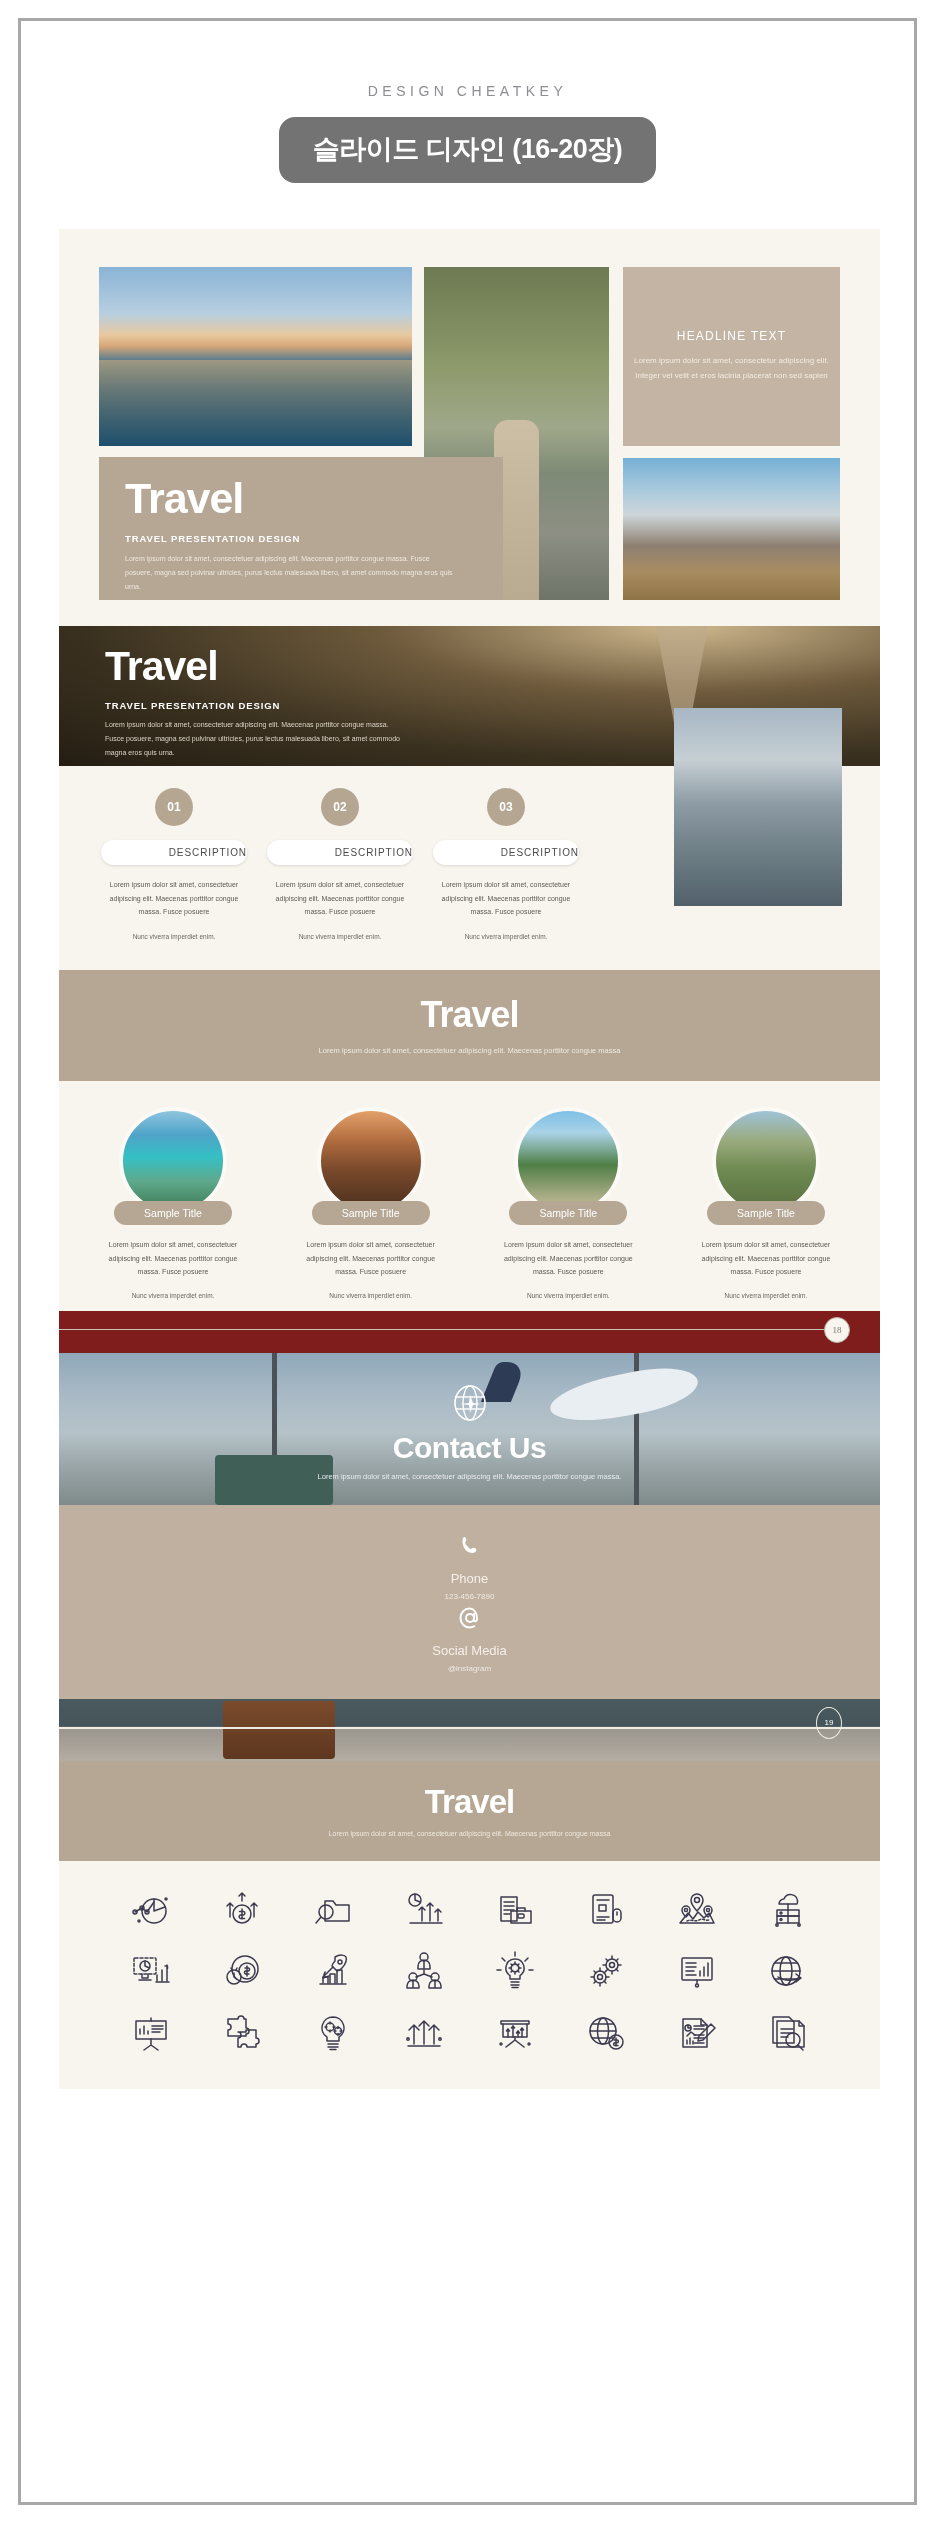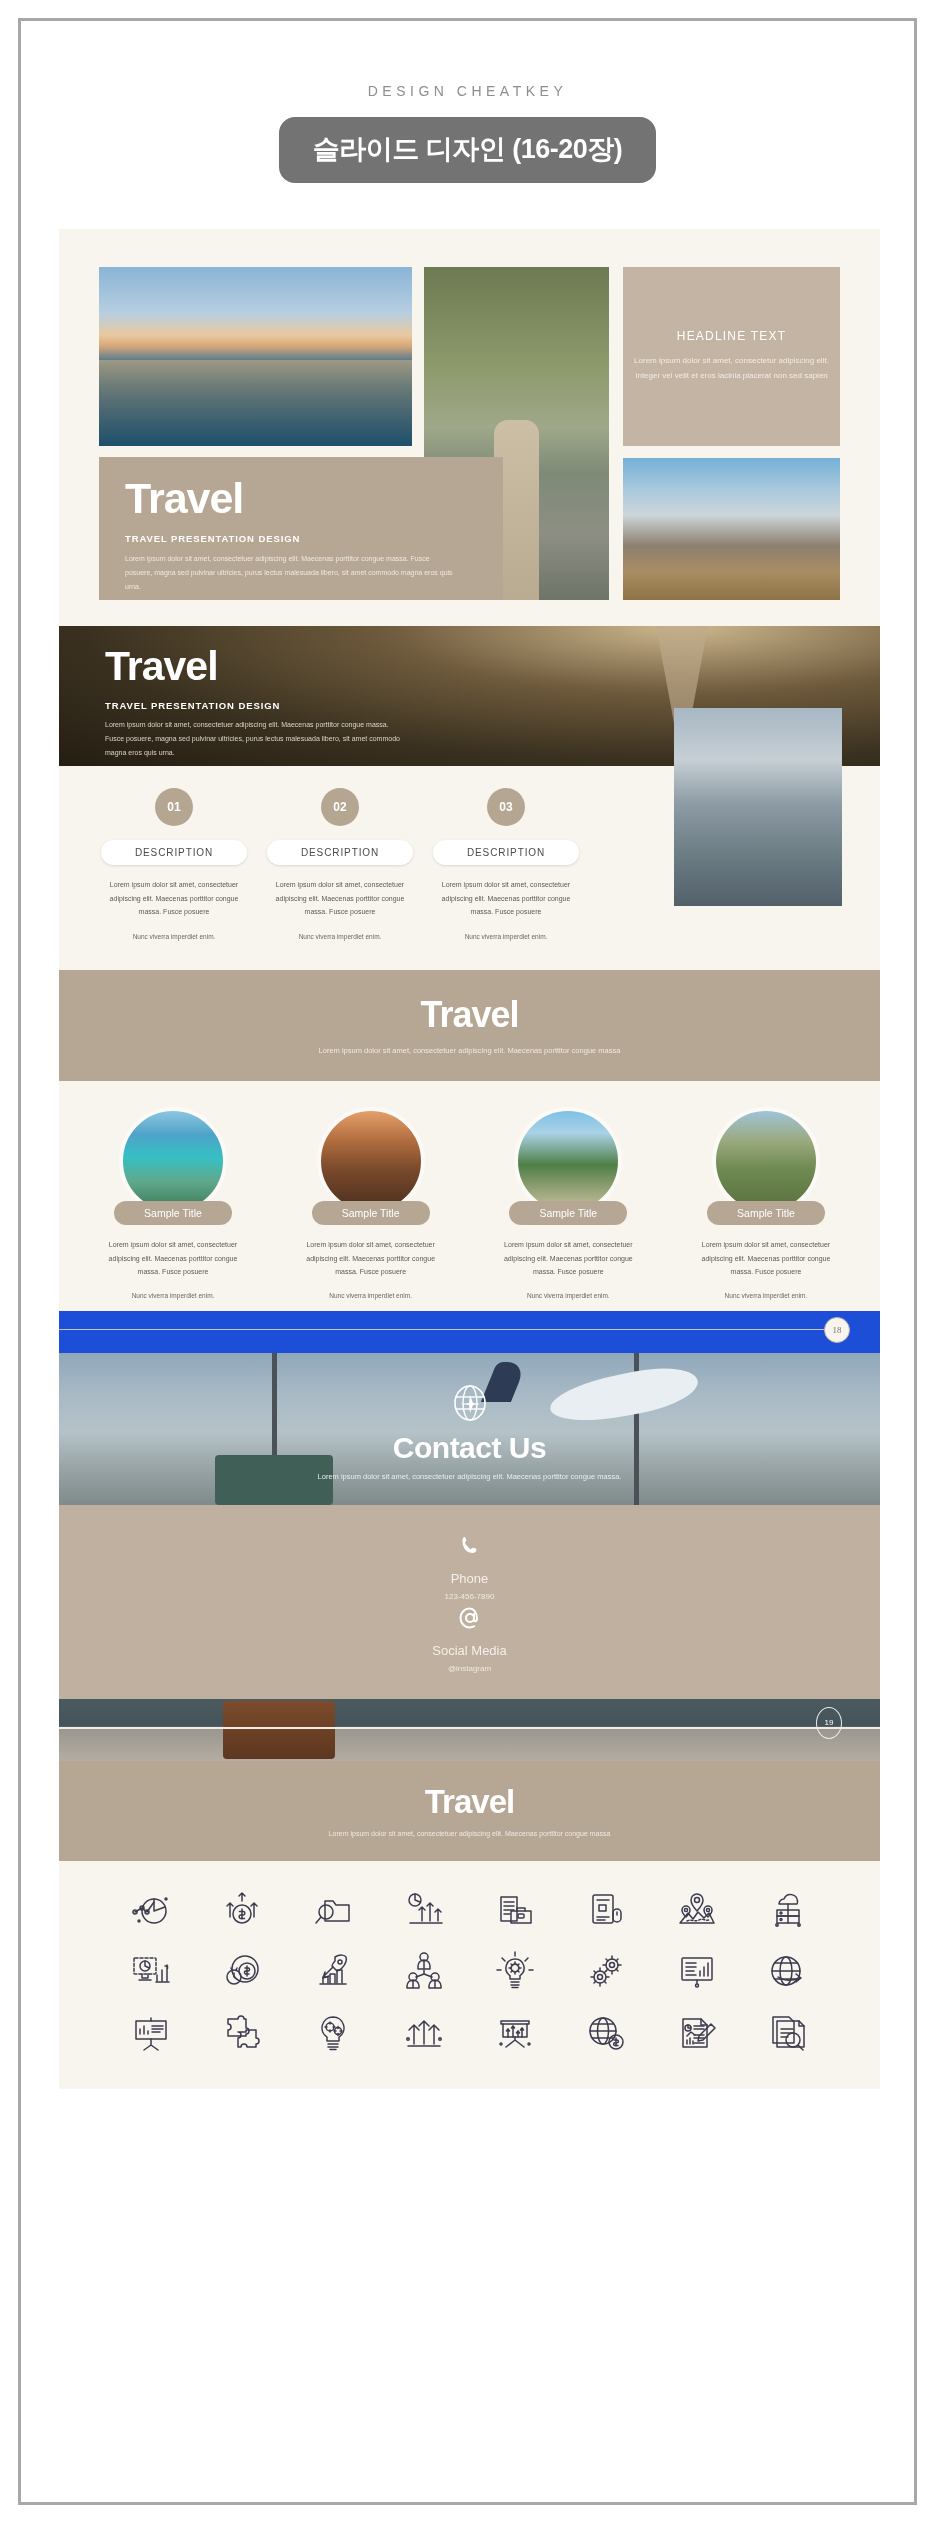--- a/index.html
+++ b/index.html
@@ -110,20 +110,21 @@
   .step { width:150px; text-align:center; }
   .step-num {
     width:38px; height:38px; border-radius:50%; background:#b5a692;
     color:#fff; font-size:12px; font-weight:700;
     display:flex; align-items:center; justify-content:center; margin:0 auto 14px;
   }
   .step-pill {
     background:#fff; border-radius:18px; padding:7px 0;
     font-size:10px; letter-spacing:.9px; color:#4a4a4a; font-weight:400;
     box-shadow:0 1px 3px rgba(0,0,0,.12);
+    text-align:right;
   }
   .step p.body { font-size:7px; line-height:1.95; color:#5d5952; margin-top:13px; }
   .step p.note { font-size:6.5px; color:#6b6760; margin-top:14px; }
   .s2-photo {
     position:absolute; right:38px; top:-58px; width:168px; height:198px;
     background: linear-gradient(to bottom, #a7b7c4 0%, #c6cfd4 26%, #8e9ca5 48%, #6f7f86 72%, #51606a 100%);
   }
 
   
   .s3-banner {
@@ -144,21 +145,21 @@
   .c4 { background: linear-gradient(to bottom, #9fc3d8 0%, #9aaa7e 30%, #6f8a52 58%, #58703f 100%); }
   .card-pill {
     background:#b6a795; color:#fff; border-radius:16px;
     font-size:10.5px; padding:6px 0; width:118px; margin:-14px auto 0;
     position:relative;
   }
   .card p.body { font-size:7px; line-height:1.95; color:#5d5952; margin-top:13px; padding:0 10px;}
   .card p.note { font-size:6.5px; color:#6b6760; margin-top:13px; }
   .pagemark {
     display:flex; align-items:center; justify-content:flex-start; padding: 6px 30px 10px 0;
-    background:#1d4ed8;
+    background:#7f1d1d;
     font-family:Liberation Serif, serif;
   }
   .pagemark .line { flex:1; height:1px; background:#c9c3b8; margin-right:-1px; }
   .pagemark .badge {
     width:26px; height:26px; border-radius:50%; border:1px solid #b7b0a4;
     background:#f8f5ef; color:#7d776c; font-size:9px;
     display:flex; align-items:center; justify-content:center;
   }
 
   

